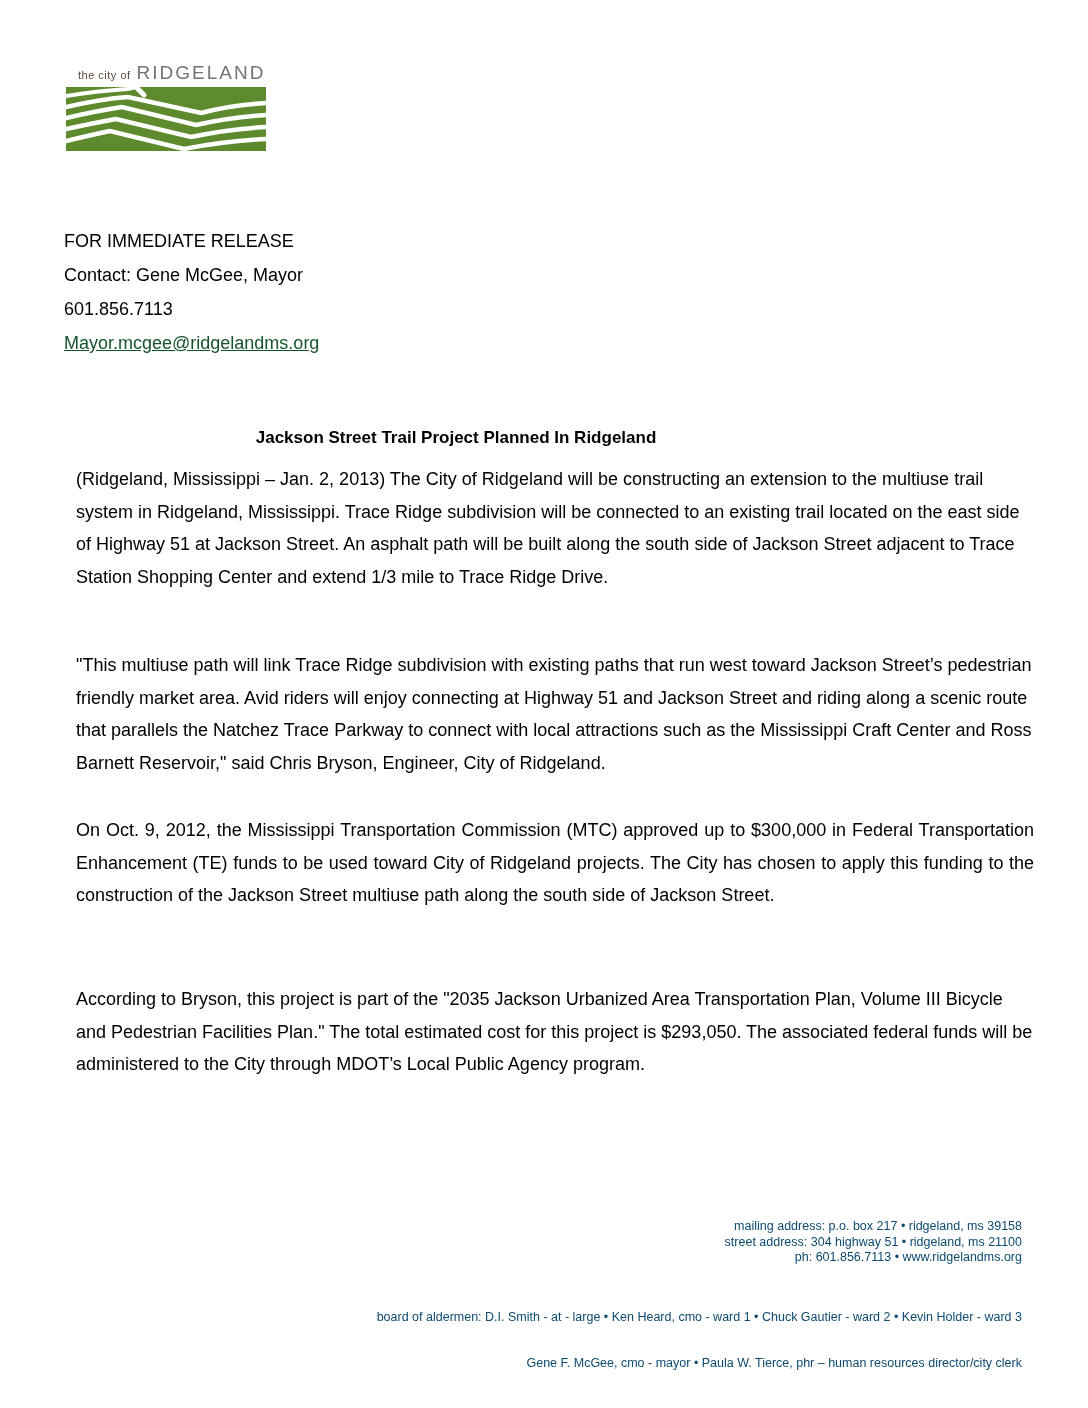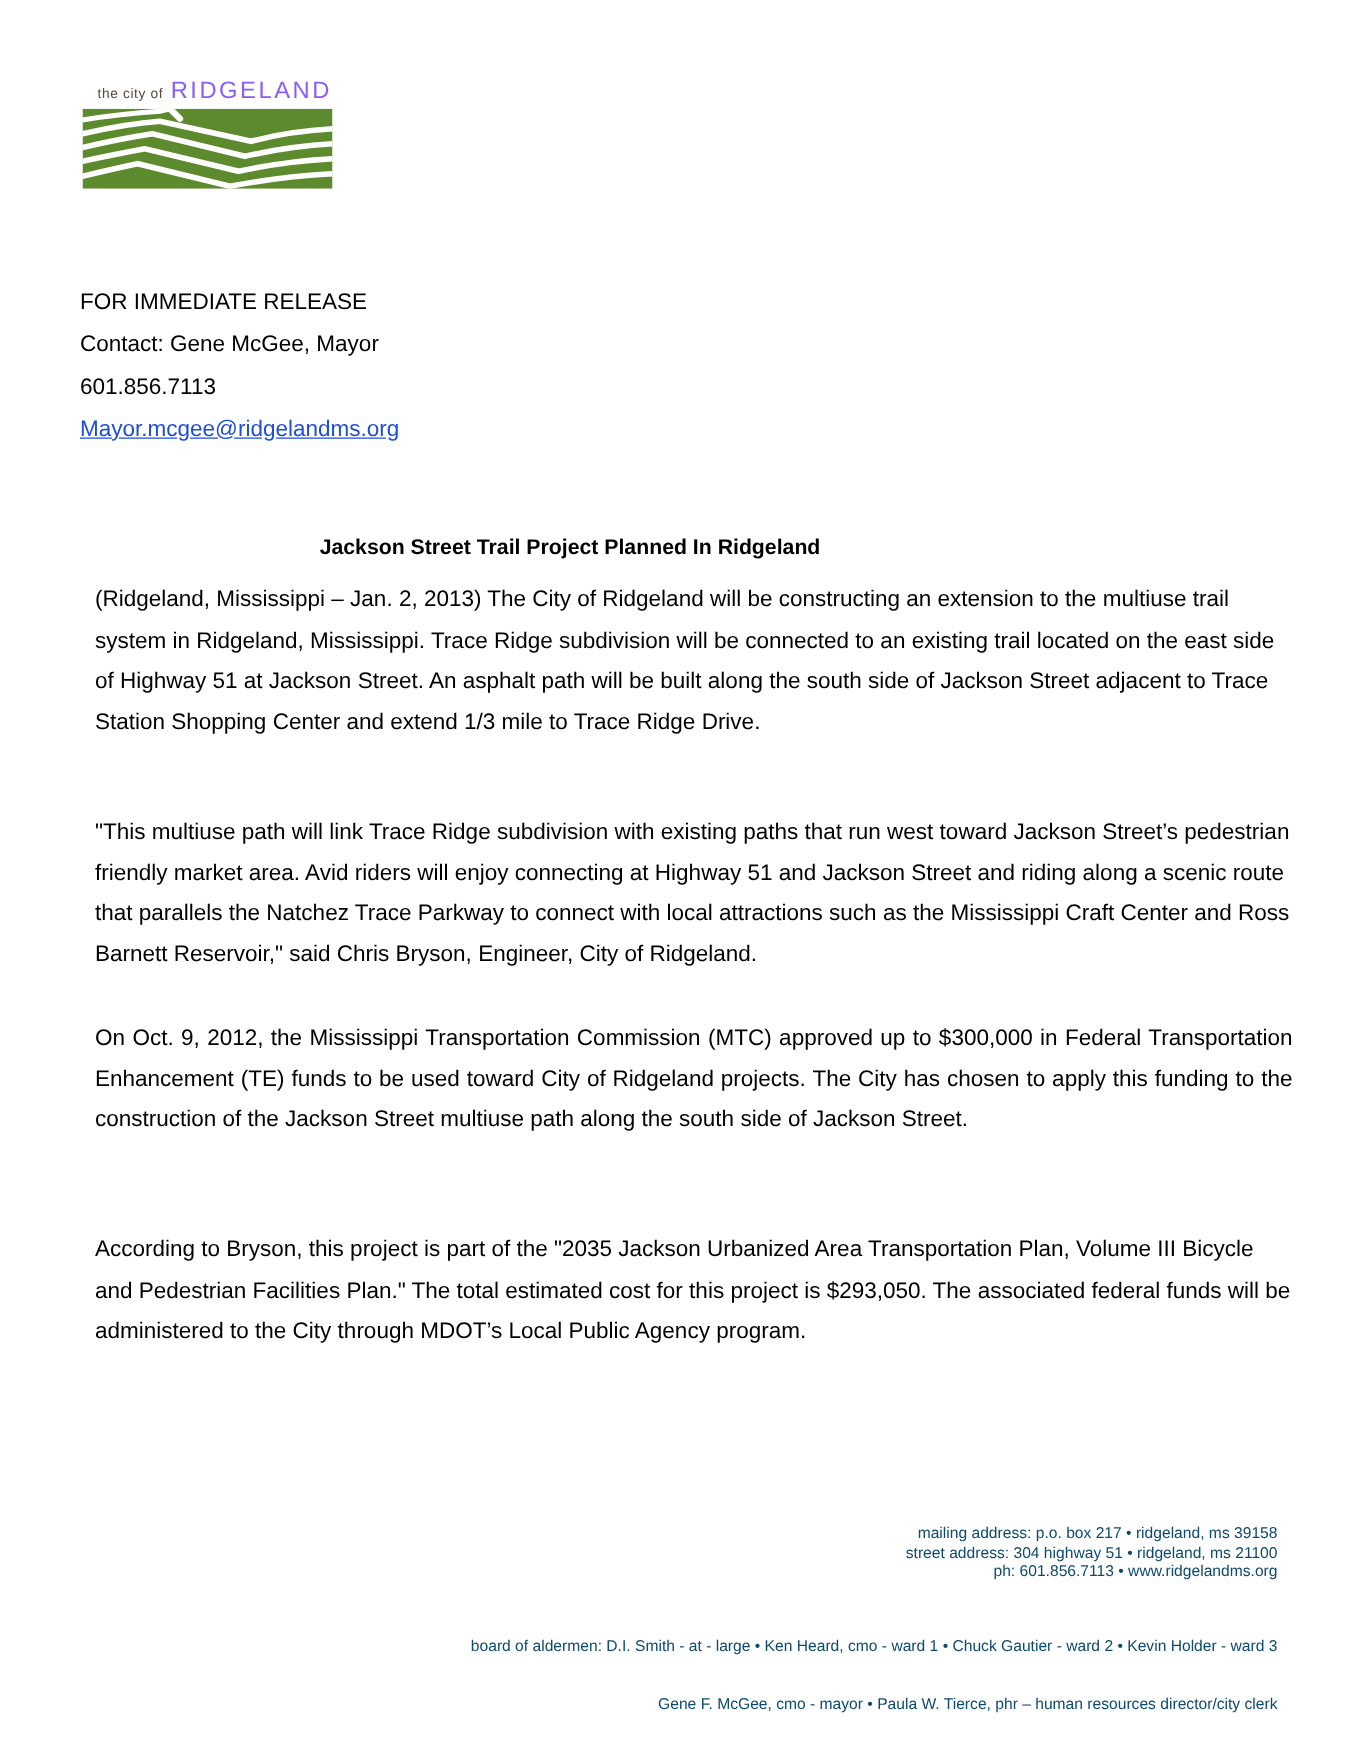--- a/index.html
+++ b/index.html
@@ -1,25 +1,25 @@
 <!DOCTYPE html>
 <html><head>
 <meta charset="utf-8">
 <style>
   html, body { margin: 0; padding: 0; background: #ffffff; }
   body { width: 1088px; height: 1408px; position: relative; overflow: hidden;
          font-family: "Liberation Sans", sans-serif; color: #000; }
   .logo { position: absolute; left: 66px; top: 62px; width: 202px; }
   .logo-text { display: flex; align-items: baseline; white-space: nowrap; height: 22px; }
   .logo-small { font-size: 11px; color: #5a4a3a; letter-spacing: 0.5px; margin-right: 6px; padding-left: 12px; }
-  .logo-big { font-size: 19px; color: #8b5cf6; letter-spacing: 2px; }
+  .logo-big { font-size: 19px; color: #737373; letter-spacing: 2px; }
   .logo svg { display: block; margin-top: 3px; }
 
   .contact { position: absolute; left: 64px; top: 224px; font-size: 18px; line-height: 34px; }
-  .contact a { color: #1d4ed8; text-decoration: underline; }
+  .contact a { color: #14532d; text-decoration: underline; }
 
   .headline { position: absolute; left: 0; width: 912px; top: 428px; text-align: center;
               font-weight: bold; font-size: 17px; }
 
   .para { position: absolute; left: 64px; width: 958px; font-size: 18px; line-height: 32.5px;
           text-align: justify; margin: 12px; }
   #p1 { top: 451px; text-align: left; }
   #p2 { top: 637px; text-align: left; }
   #p3 { top: 802px; }
   #p4 { top: 971px; text-align: left; }

